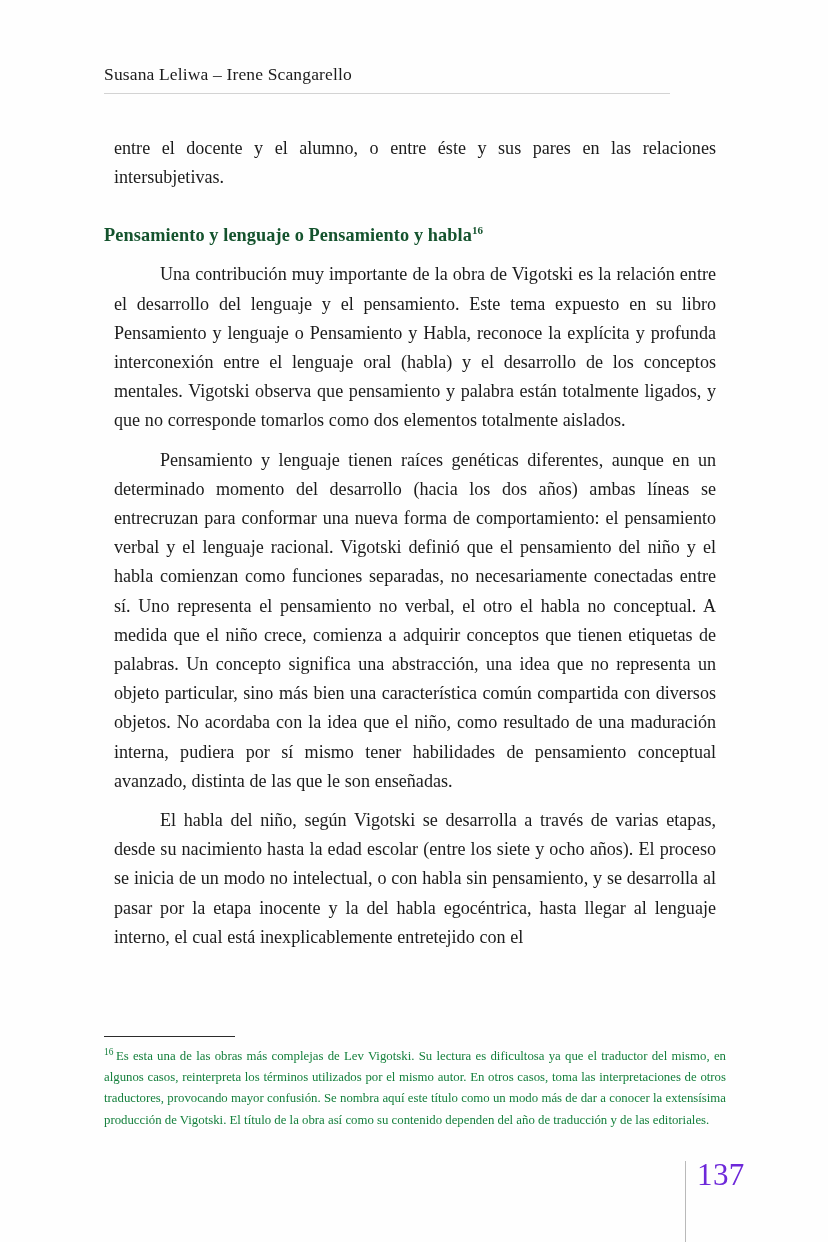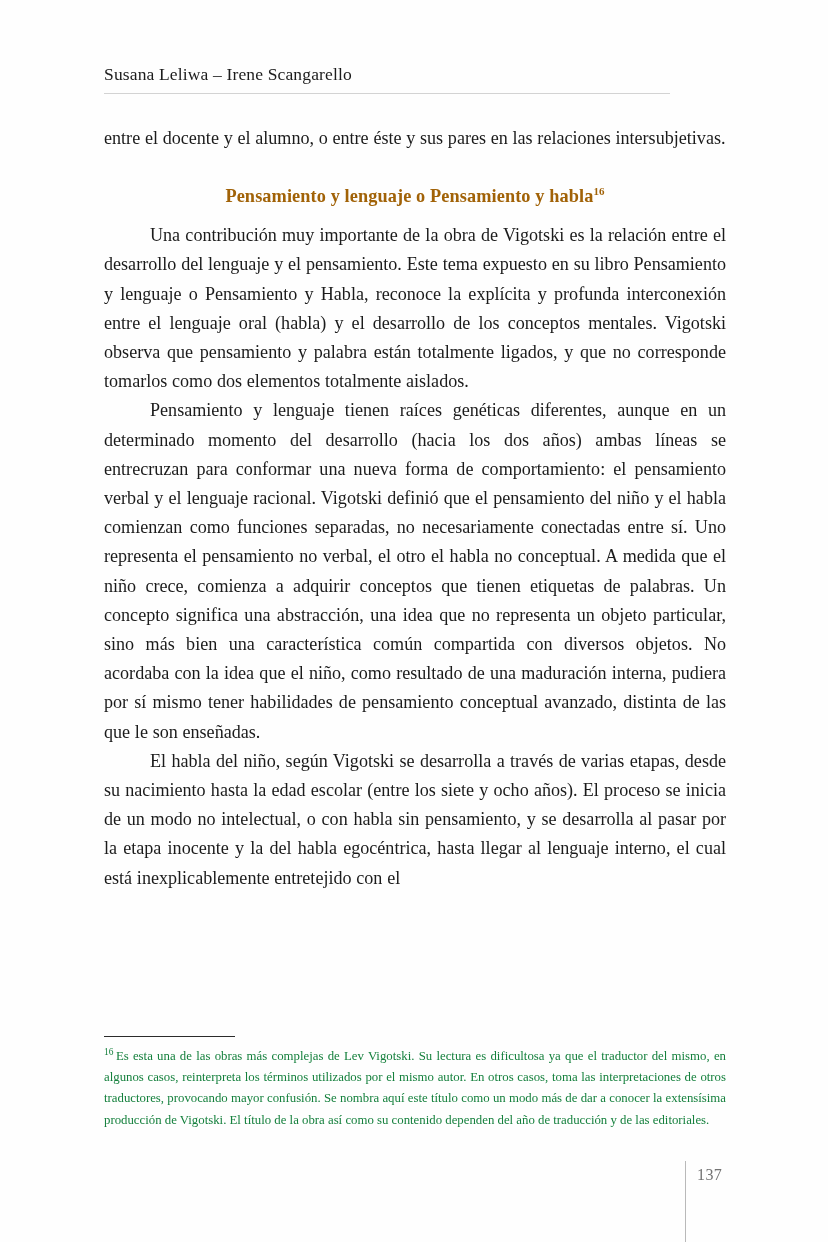--- a/index.html
+++ b/index.html
@@ -45,40 +45,40 @@
 
   
   .text-col {
     position: absolute;
     left: 104px;
     top: 124px;
     width: 622px;
   }
 
   p.body {
-    margin: 0;
+    margin: 10px;
     font-size: 18.1px;
     line-height: 29.2px;
     text-align: justify;
     text-justify: inter-word;
     color: #1b1b1b;
     letter-spacing: 0.0px;
     word-spacing: 0.2px;
   }
   p.body.indent {
     text-indent: 46px;
   }
 
   h2.section-heading {
     margin: 29px 0 10px 0;
     font-size: 18.3px;
     line-height: 29px;
     font-weight: bold;
-    color: #a16207;
-    text-align: center;
+    color: #14532d;
+    text-align: left;
     letter-spacing: 0.1px;
   }
   h2.section-heading sup {
     font-size: 11px;
     font-weight: bold;
     vertical-align: super;
     line-height: 0;
   }
 
   
@@ -114,23 +114,23 @@
     left: 685px;
     top: 1161px;
     width: 1.2px;
     height: 81px;
     background: #b9b9b9;
   }
   .folio {
     position: absolute;
     left: 697px;
     top: 1160px;
-    font-size: 16px;
+    font-size: 31px;
     line-height: 30px;
-    color: #737373;
+    color: #6d28d9;
     letter-spacing: 0.4px;
   }
 </style>
 </head>
 <body>
 
 <div class="page">
 
   <div class="running-head">Susana Leliwa – Irene Scangarello</div>
 

